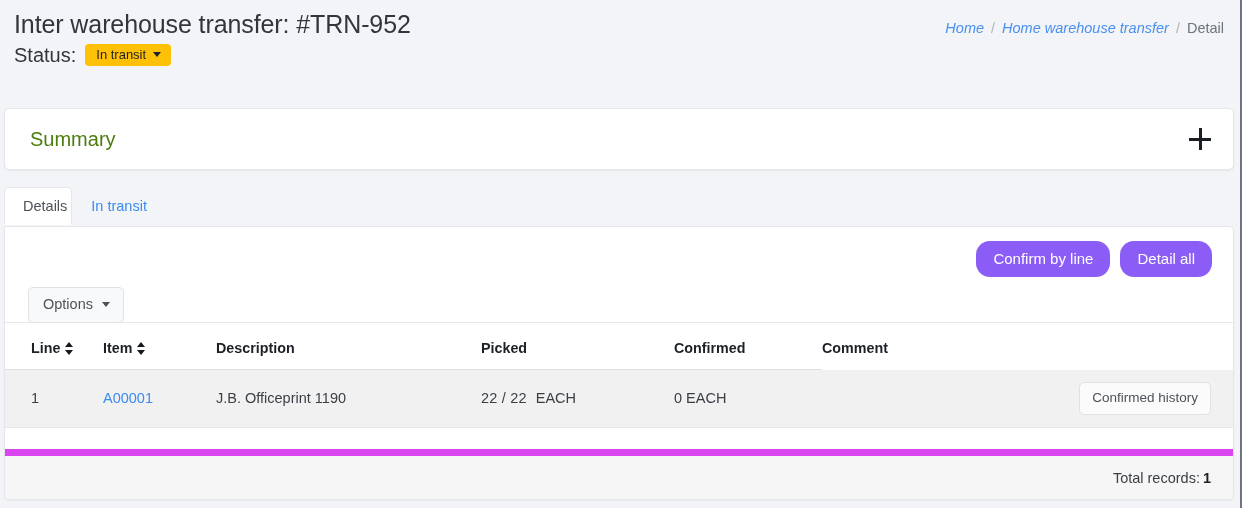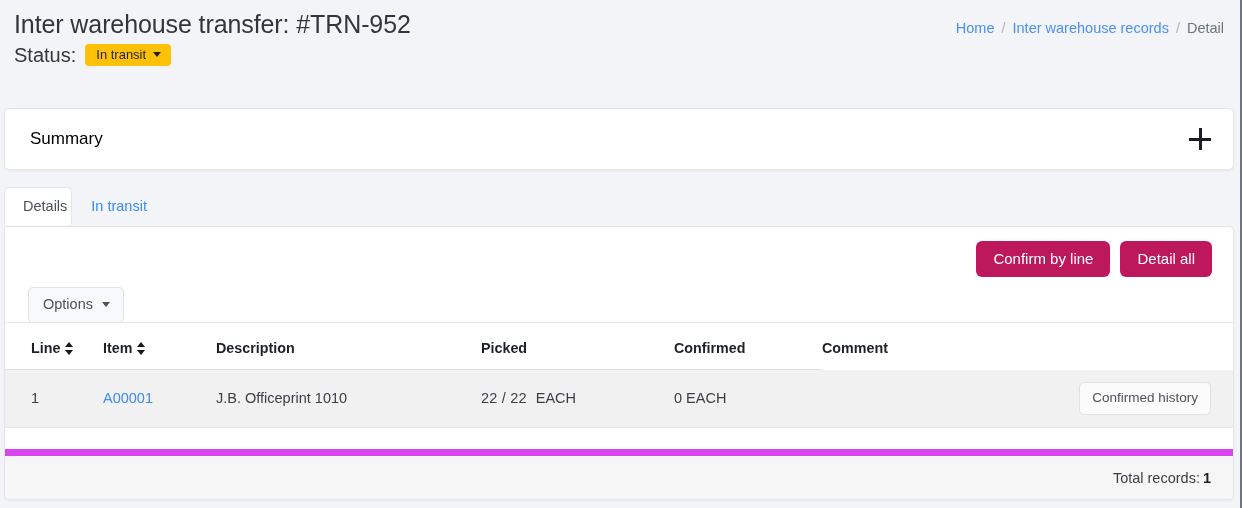--- a/index.html
+++ b/index.html
@@ -78,20 +78,21 @@
     font-size: 14.5px;
     color: #6c757d;
     display: flex;
     align-items: center;
     white-space: nowrap;
   }
   .breadcrumb a {
     color: #4a90f0;
     text-decoration: none;
     cursor: pointer;
+    font-style: italic;
   }
   .breadcrumb .sep {
     margin: 0 7px;
     color: #aeb4bb;
   }
   .breadcrumb .current { color: #6c757d; }
 
   
   .card {
     background: #ffffff;
@@ -104,23 +105,23 @@
     position: absolute;
     left: 4px;
     right: 6px;
     top: 108px;
     height: 62px;
     display: flex;
     align-items: center;
     padding: 0 22px 0 25px;
   }
   .summary-title {
-    font-size: 17px;
+    font-size: 20px;
     font-weight: 400;
-    color: #000000;
+    color: #4d7c0f;
     flex: 1;
   }
   .plus-icon {
     width: 22px; height: 22px;
     position: relative;
     cursor: pointer;
   }
   .plus-icon::before, .plus-icon::after {
     content: "";
     position: absolute;
@@ -178,24 +179,24 @@
     border-bottom: 1px solid #e6e8eb;
   }
   .action-buttons {
     position: absolute;
     right: 21px;
     top: 14px;
     display: flex;
     gap: 10px;
   }
   .btn-primary {
-    background: #be185d;
+    background: #8b5cf6;
     color: #ffffff;
     border: none;
-    border-radius: 6px;
+    border-radius: 14px;
     font-size: 15px;
     font-family: "Liberation Sans", sans-serif;
     padding: 9px 17px 10px 17px;
     cursor: pointer;
     line-height: 1.15;
     font-weight: 400;
   }
   .options-wrap {
     position: absolute;
     left: 23px;
@@ -318,21 +319,21 @@
         <span class="status-badge">
           <span>In transit</span>
           <span class="caret"></span>
         </span>
       </div>
     </div>
 
     <nav class="breadcrumb">
       <a>Home</a>
       <span class="sep">/</span>
-      <a>Inter warehouse records</a>
+      <a>Home warehouse transfer</a>
       <span class="sep">/</span>
       <span class="current">Detail</span>
     </nav>
   </div>
 
   <div class="card summary-card">
     <span class="summary-title">Summary</span>
     <span class="plus-icon"></span>
   </div>
 
@@ -371,21 +372,21 @@
             <th class="col-conf">Confirmed</th>
             <th class="col-comment no-rule">Comment</th>
           </tr>
         </thead>
         <tbody>
           <tr>
             <td class="col-line">1</td>
             <td class="col-item">
               <a class="item-link">A00001</a>
             </td>
-            <td class="col-desc">J.B. Officeprint 1010</td>
+            <td class="col-desc">J.B. Officeprint 1190</td>
             <td class="col-picked picked-cell">
               <span class="slashnum">22 / 22</span><span class="unit">EACH</span>
             </td>
             <td class="col-conf">0 EACH</td>
             <td class="col-comment cell-action">
               <button class="btn-outline">Confirmed history</button>
             </td>
           </tr>
         </tbody>
       </table>

